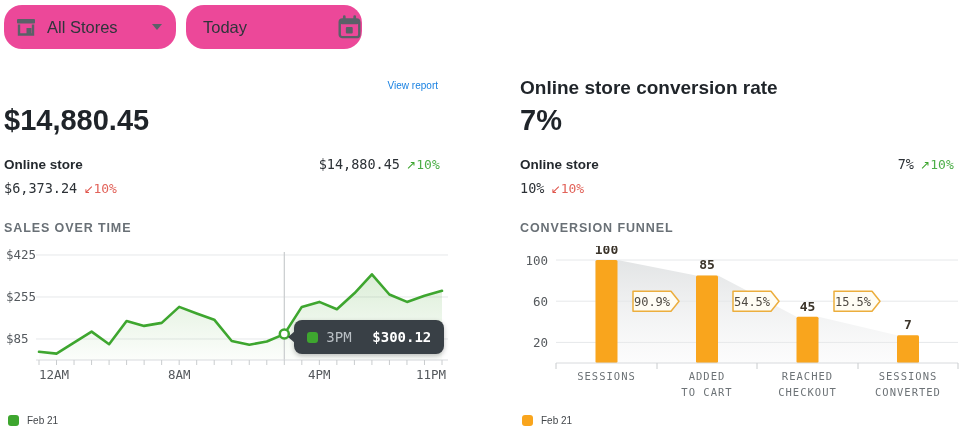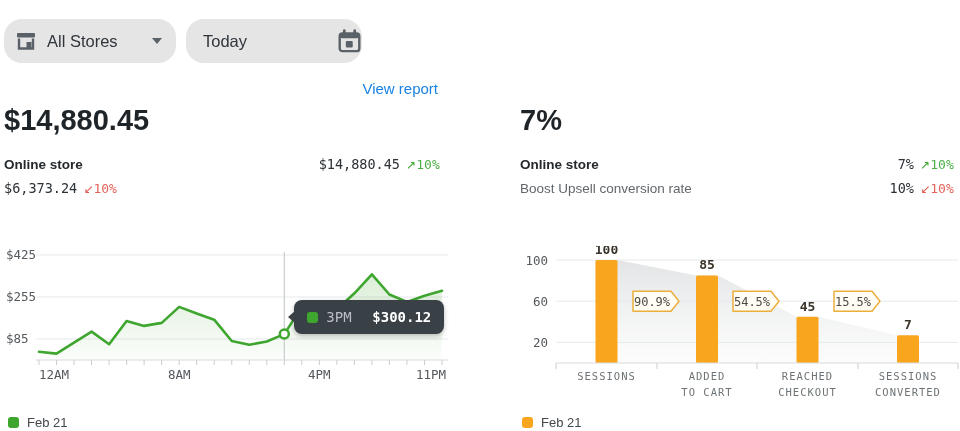--- a/index.html
+++ b/index.html
@@ -1,51 +1,51 @@
 <!DOCTYPE html>
 <html><head>
 <meta charset="utf-8">
 <style>
   * { margin:0; padding:0; box-sizing:border-box; }
   html,body { width:960px; height:431px; background:#ffffff; overflow:hidden;
     font-family:"Liberation Sans", sans-serif; color:#23282d; }
 
   
-  .pill { position:absolute; top:19px; height:44px; background:#e5e5e5; border-radius:18px;
+  .pill { position:absolute; top:5px; height:44px; background:#ec4899; border-radius:18px;
     display:flex; align-items:center; cursor:pointer; }
   .pill-store { left:4px; width:172px; padding:0 14px 0 11px; }
   .pill-date  { left:186px; width:176px; padding:0 0 0 17px; }
   .pill-label { font-size:16.5px; color:#2f353b; }
   .pill-store .pill-label { margin-left:10px; }
   .caret { width:0; height:0; border-left:5.5px solid transparent; border-right:5.5px solid transparent;
     border-top:6.5px solid #5a6168; margin-left:auto; }
   .pill-date svg { margin-left:auto; }
 
   
   .panel { position:absolute; top:0; height:431px; }
   .panel-left  { left:4px;  width:442px; }
   .panel-right { left:520px; width:440px; }
   .panel-title { position:absolute; top:77px; left:0; font-size:19px; font-weight:bold; color:#1f2429; }
-  .view-report { position:absolute; top:80px; right:8px; font-size:15px; color:#1a82e2;
+  .view-report { position:absolute; top:80px; right:8px; font-size:10px; color:#1a82e2;
     text-decoration:none; cursor:pointer; }
   .big-value { position:absolute; top:104px; left:0; font-size:29px; font-weight:bold; color:#1f2429; }
   .metric-row { position:absolute; left:0; width:100%; display:flex; align-items:baseline; font-size:13.5px; }
   .row-0 { top:156px; } .row-1 { top:180px; }
   .m-label { flex:1; color:#61676c; }
   .metric-row.first .m-label { color:#24292e; font-weight:bold; }
   .m-value { font-family:"DejaVu Sans Mono", monospace; font-size:13.5px; color:#2c3136; }
   .m-delta { width:46px; text-align:center; font-family:"DejaVu Sans Mono", monospace; font-size:13px; }
   .m-delta .arrow { font-family:"DejaVu Sans", sans-serif; font-size:12px; }
   .delta-up   { color:#4cae47; } .delta-up .arrow { color:#3ea62f; }
   .delta-down { color:#e2635a; } .delta-down .arrow { color:#e0564d; }
   .section-title { position:absolute; top:221px; left:0; font-size:12.5px; font-weight:bold;
     letter-spacing:0.9px; color:#697076; }
   .chart-box { position:absolute; top:246px; left:0; }
   .legend { position:absolute; top:415px; display:flex; align-items:center; gap:8px;
-    font-size:13px; color:#43474b; }
+    font-size:10px; color:#43474b; }
   .legend-swatch { width:11px; height:11px; border-radius:3px; display:inline-block; }
 
   
   .tooltip { position:absolute; width:150px; height:34px; background:#394046; border-radius:8px;
     display:flex; align-items:center; padding:0 13px; box-shadow:0 2px 5px rgba(0,0,0,.25); }
   .tooltip::before { content:""; position:absolute; left:-6px; top:50%; transform:translateY(-50%);
     width:0; height:0; border-top:6px solid transparent; border-bottom:6px solid transparent;
     border-right:7px solid #394046; }
   .tt-swatch { width:11px; height:11px; border-radius:3px; background:#3ea62f; margin-right:8px; }
   .tt-label { font-family:"DejaVu Sans Mono", monospace; font-size:14px; color:#b9bfc4; }
@@ -86,20 +86,21 @@
   <div class="metric-row row-0 first">
     <span class="m-label">Online store</span>
     <span class="m-value">$14,880.45</span>
     <span class="m-delta delta-up"><span class="arrow">↗</span><span class="pct">10%</span></span>
   </div>
   <div class="metric-row row-1">
     <span class="m-value">$6,373.24</span>
     <span class="m-delta delta-down"><span class="arrow">↙</span><span class="pct">10%</span></span>
   </div>
 
+  <div class="section-title">SALES OVER TIME</div>
 
   <div class="chart-box" style="width:450px;height:170px;text-decoration:underline;">
     <svg id="sales-svg" width="450" height="170" viewBox="0 0 450 170">
         <defs>
           <linearGradient id="gGreen" x1="0" y1="0" x2="0" y2="1">
             <stop offset="0%" stop-color="rgba(80,170,60,0.20)"></stop>
             <stop offset="100%" stop-color="rgba(80,170,60,0.02)"></stop>
           </linearGradient>
         </defs>
         <line x1="32" y1="8.982500000000002" x2="444" y2="8.982500000000002" stroke="#e6e8ea" stroke-width="1"></line>
@@ -135,47 +136,48 @@
         <line x1="385.4347826086956" y1="114" x2="385.4347826086956" y2="119" stroke="#c9ccce" stroke-width="1"></line>
         <line x1="402.95652173913044" y1="114" x2="402.95652173913044" y2="119" stroke="#c9ccce" stroke-width="1"></line>
         <line x1="420.4782608695652" y1="114" x2="420.4782608695652" y2="119" stroke="#c9ccce" stroke-width="1"></line>
         <line x1="438" y1="114" x2="438" y2="119" stroke="#c9ccce" stroke-width="1"></line>
         <text x="35" y="133" text-anchor="start" font-family="DejaVu Sans Mono, monospace" font-size="12.5" fill="#55595d">12AM</text>
         <text x="175.17391304347825" y="133" text-anchor="middle" font-family="DejaVu Sans Mono, monospace" font-size="12.5" fill="#55595d">8AM</text>
         <text x="315.3478260869565" y="133" text-anchor="middle" font-family="DejaVu Sans Mono, monospace" font-size="12.5" fill="#55595d">4PM</text>
         <text x="442" y="133" text-anchor="end" font-family="DejaVu Sans Mono, monospace" font-size="12.5" fill="#55595d">11PM</text>
         <circle cx="280.304347826087" cy="88.0545" r="4.5" fill="#ffffff" stroke="#3ea62f" stroke-width="2.5"></circle>
       </svg>
-    <div class="tooltip" id="sales-tooltip" style="left: 290.304px; top: 54px;">
+    <div class="tooltip" id="sales-tooltip" style="left: 290.304px; top: 74px;">
       <span class="tt-swatch"></span>
       <span class="tt-label">3PM</span>
       <span class="tt-value">$300.12</span>
     </div>
   </div>
 
   <div class="legend" style="left:4px;">
     <span class="legend-swatch" style="background:#3ea62f"></span>
     <span>Feb 21</span>
   </div>
 </section>
 
 <section class="panel panel-right">
+  <h2 class="panel-title">Online store conversion rate</h2>
   <div class="big-value">7%</div>
 
   <div class="metric-row row-0 first">
     <span class="m-label">Online store</span>
     <span class="m-value">7%</span>
     <span class="m-delta delta-up"><span class="arrow">↗</span><span class="pct">10%</span></span>
   </div>
   <div class="metric-row row-1">
-    <span class="m-label">Boost Upsell conversion rate</span>
     <span class="m-value">10%</span>
     <span class="m-delta delta-down"><span class="arrow">↙</span><span class="pct">10%</span></span>
   </div>
 
+  <div class="section-title">CONVERSION FUNNEL</div>
 
   <div class="chart-box" style="left:-4px;width:444px;height:170px;">
     <svg id="funnel-svg" width="444" height="170" viewBox="0 0 444 170">
         <defs>
           <linearGradient id="gGray" x1="0" y1="0" x2="0" y2="1">
             <stop offset="0%" stop-color="rgba(225,227,228,0.95)"></stop>
             <stop offset="100%" stop-color="rgba(235,236,237,0.15)"></stop>
           </linearGradient>
         </defs>
         <line x1="40" y1="14" x2="442" y2="14" stroke="#e6e8ea" stroke-width="1"></line>

